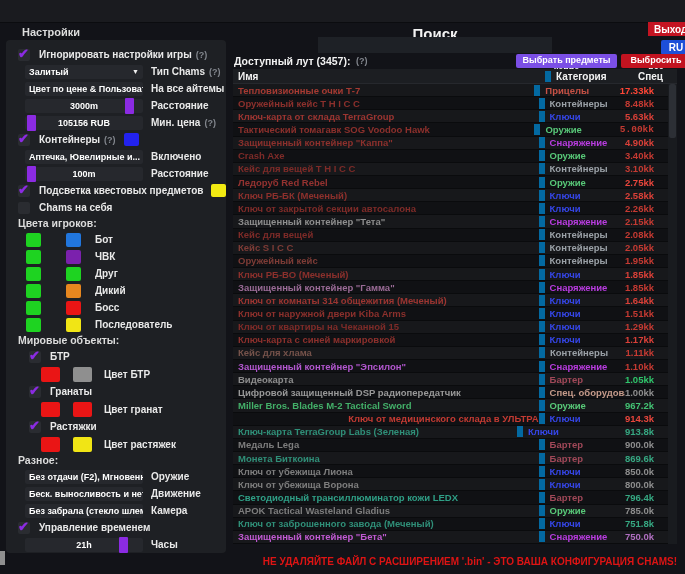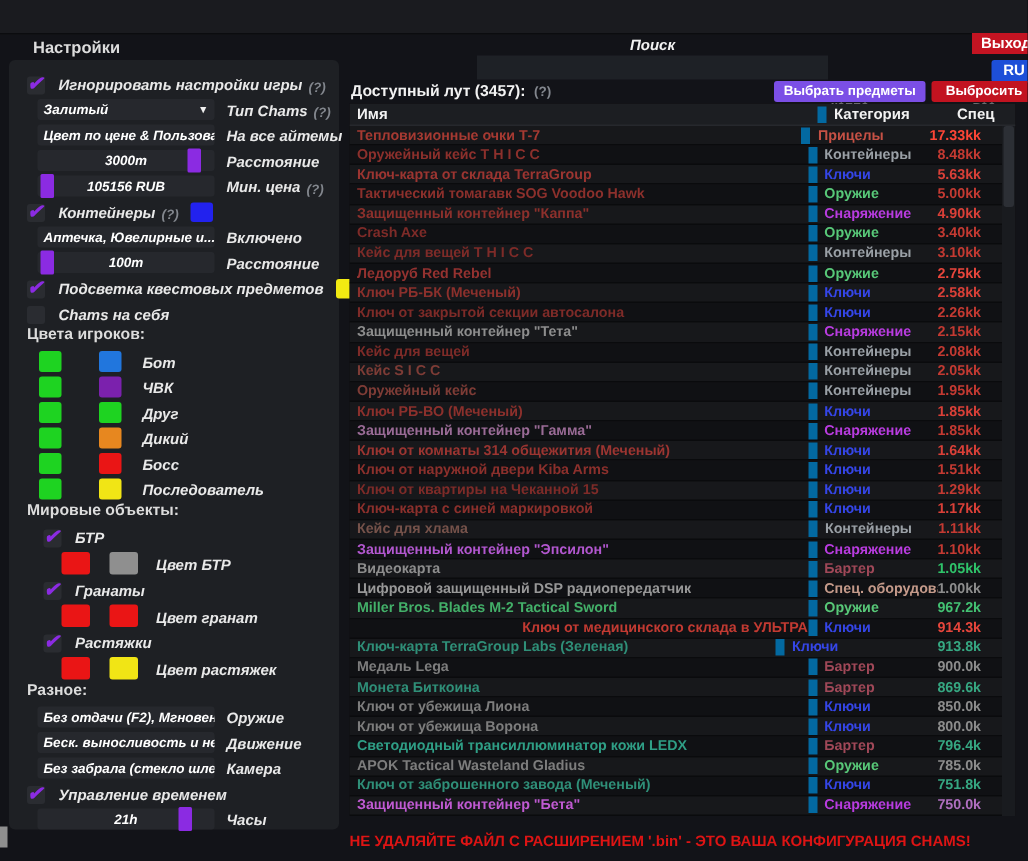--- a/index.html
+++ b/index.html
@@ -14,21 +14,21 @@
   .titlebar{position:absolute;left:0;top:0;right:0;height:22px;background:#1a1b1f;border-bottom:1px solid #0b0c0f;}
   .settings-title{position:absolute;left:22px;top:26px;font-size:11px;color:#dcdcdc;}
   .left-scroll-nub{position:absolute;left:0;top:551px;width:5px;height:14px;background:#8f8f8f;}
 
   
   .panel{
     position:absolute;left:6px;top:40px;width:220px;height:513px;
     background:#1e2024;border-radius:4px;box-sizing:border-box;
     padding:6px 4px 0 12px;
   }
-  .crow{display:flex;align-items:flex-end;height:17px;font-style:italic;}
+  .crow{display:flex;align-items:center;height:17px;}
   .sect{font-size:10.5px;color:#dcdcdc;height:15px;line-height:15px;}
   .lbl{font-size:10px;color:#e9e9e9;margin-left:8px;white-space:nowrap;}
   .hint{color:#83878e;font-size:9px;margin-left:4px;}
   .cb{
     width:12px;height:12px;background:#2a2c31;border-radius:2px;flex:0 0 auto;
     position:relative;display:inline-block;
   }
   .cb.checked::after{
     content:"✔";position:absolute;left:0px;top:-3px;
     color:var(--accent,#8b2be2);font-size:13px;
@@ -52,21 +52,21 @@
   .prow .sq{width:15px;height:14px;}
   .prow .sq + .sq{margin-left:25px;}
   .prow .lbl{margin-left:14px;}
   .wrow{margin-left:11px;height:18px;padding-left:12px;}
   .wrow .sq{width:19px;height:15px;}
   .wrow .sq + .sq{margin-left:13px;}
   .wrow .lbl{margin-left:12px;}
   .wcheck{margin-left:11px;}
 
   
-  .search-label{position:absolute;left:318px;top:25px;width:234px;text-align:center;font-size:10px;color:#f2f2f2;font-style:italic;}
+  .search-label{position:absolute;left:318px;top:25px;width:234px;text-align:center;font-size:15px;color:#f2f2f2;}
   .search-input{
     position:absolute;left:318px;top:37px;width:234px;height:16px;
     background:#1e2126;border:none;outline:none;color:#fff;
     font-family:"Liberation Sans",sans-serif;font-size:10px;padding:0 4px;box-sizing:border-box;
   }
   .btn{border:none;color:#fff;font-family:"Liberation Sans",sans-serif;font-weight:bold;border-radius:2px;cursor:pointer;}
   .exit-btn{position:absolute;left:648px;top:22px;height:14px;background:#c41422;font-size:10px;padding:0 6px;border-radius:0;}
   .ru-btn{position:absolute;left:661px;top:40px;width:30px;height:15px;background:#1d4fd8;font-size:10px;}
 
   
@@ -81,21 +81,21 @@
   .c-name{width:312px;padding-left:5px;box-sizing:border-box;white-space:nowrap;overflow:hidden;}
   .c-cat{width:88px;padding-left:5px;box-sizing:border-box;border-left:6px solid #0369a1;white-space:nowrap;overflow:hidden;}
   .c-price{flex:1;text-align:right;padding-right:14px;white-space:nowrap;}
   .tbody{position:absolute;left:0;top:15px;right:9px;bottom:0;}
   .trow{height:13.15px;display:flex;align-items:center;font-size:9.5px;background:#17181b;border-bottom:1px solid #0a0b0d;box-sizing:border-box;}
   .trow.even{background:#101114;}
   .vscroll{position:absolute;right:0;top:15px;bottom:0;width:9px;background:#191b1f;}
   .vscroll .thumb{position:absolute;top:0;left:1px;width:7px;height:54px;background:#2c2f35;border-radius:2px;}
 
   
-  .footer-warning{position:absolute;left:233px;top:556px;width:444px;text-align:left;font-size:10px;color:#dd1414;white-space:nowrap;}
+  .footer-warning{position:absolute;left:233px;top:556px;width:444px;text-align:right;font-size:10px;color:#dd1414;white-space:nowrap;}
 </style>
 </head>
 <body>
 
 <div class="titlebar"></div>
 <div class="settings-title">Настройки</div>
 <div class="left-scroll-nub"></div>
 
 <div class="panel">
 
@@ -287,21 +287,21 @@
         <span class="c-price" style="color: rgb(196, 58, 50);">8.48kk</span>
       </div>
       <div class="trow">
         <span class="c-name" style="color: rgb(156, 53, 49);">Ключ-карта от склада TerraGroup</span>
         <span class="c-cat" style="color: rgb(53, 70, 232);">Ключи</span>
         <span class="c-price" style="color: rgb(218, 64, 56);">5.63kk</span>
       </div>
       <div class="trow even">
         <span class="c-name" style="color: rgb(140, 48, 44);">Тактический томагавк SOG Voodoo Hawk</span>
         <span class="c-cat" style="color: rgb(88, 200, 120);">Оружие</span>
-        <span class="c-price" style="color: rgb(196, 58, 50);">5.00kk</span>
+        <span class="c-price" style="color: rgb(196, 58, 50); font-family: Liberation Mono, monospace;">5.00kk</span>
       </div>
       <div class="trow">
         <span class="c-name" style="color: rgb(140, 48, 44);">Защищенный контейнер "Каппа"</span>
         <span class="c-cat" style="color: rgb(185, 60, 224);">Снаряжение</span>
         <span class="c-price" style="color: rgb(218, 64, 56);">4.90kk</span>
       </div>
       <div class="trow even">
         <span class="c-name" style="color: rgb(126, 43, 40);">Crash Axe</span>
         <span class="c-cat" style="color: rgb(88, 200, 120);">Оружие</span>
         <span class="c-price" style="color: rgb(196, 58, 50);">3.40kk</span>

